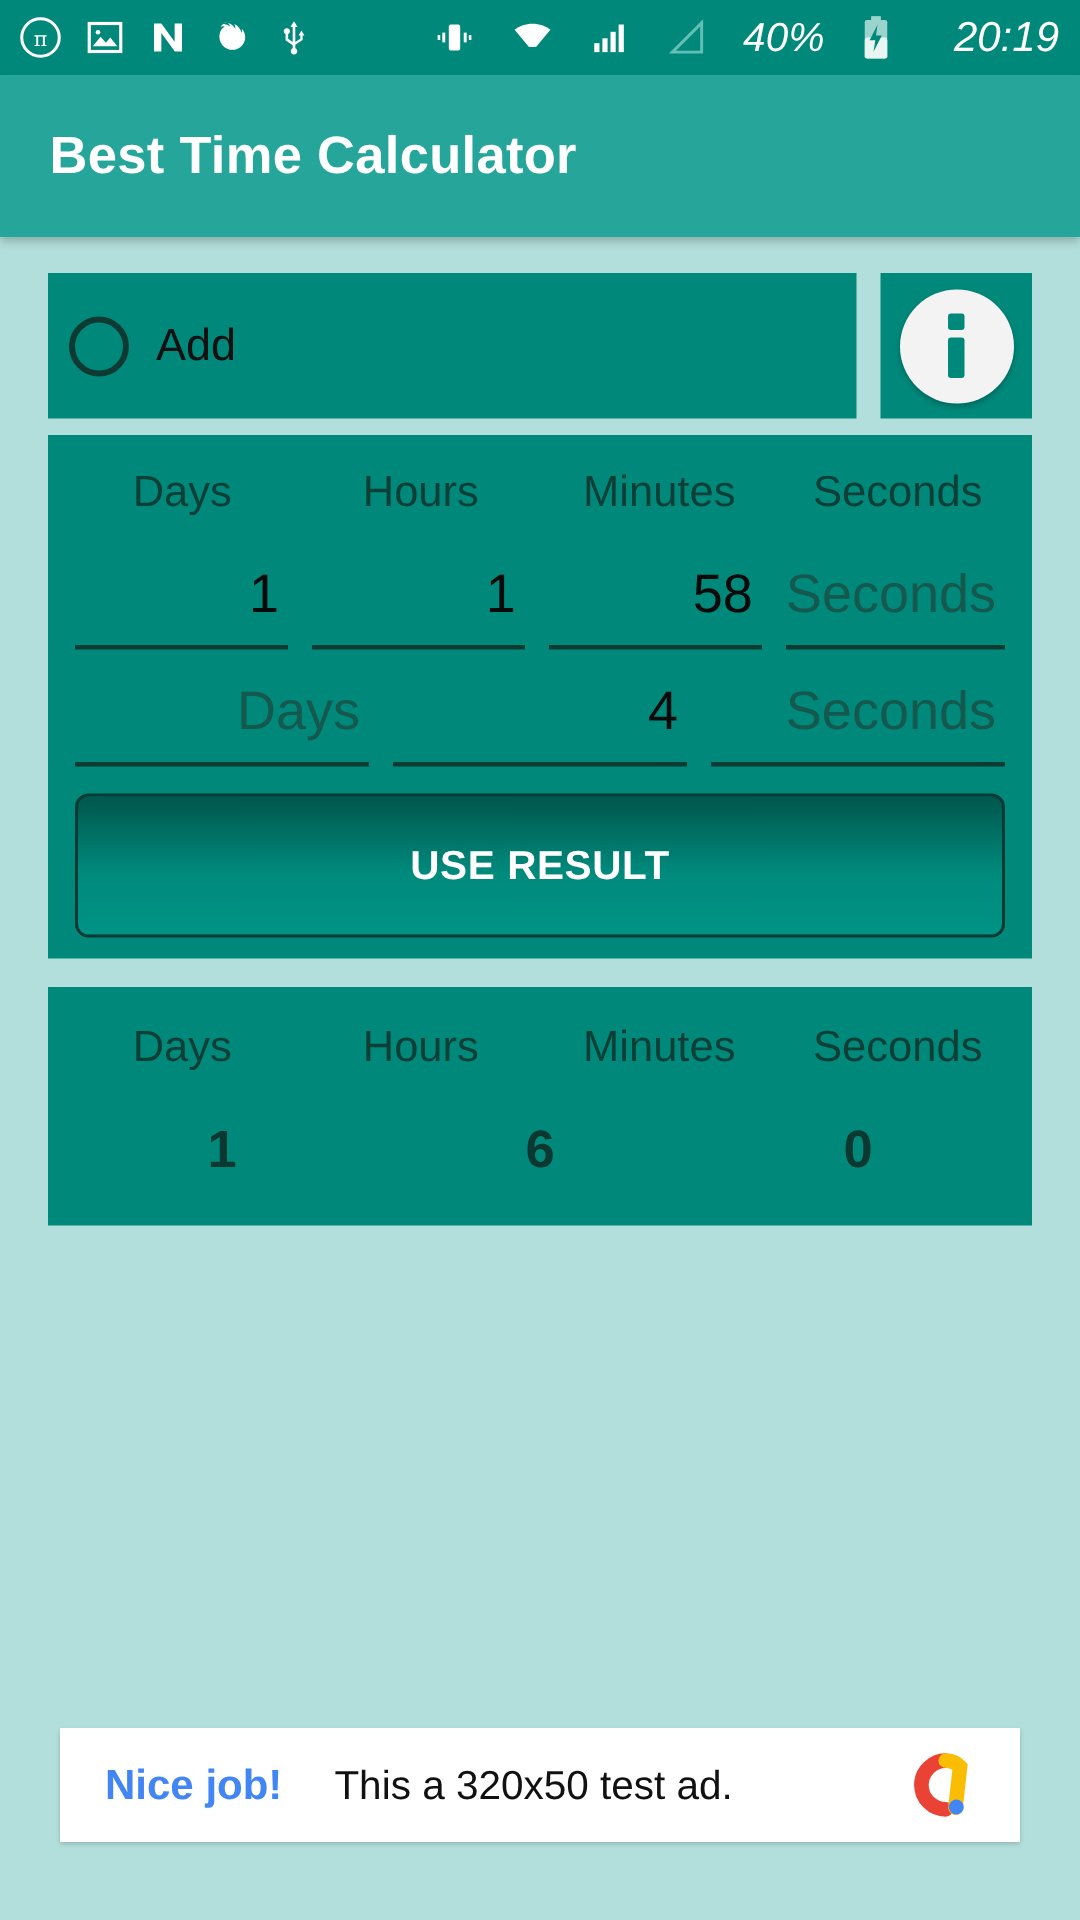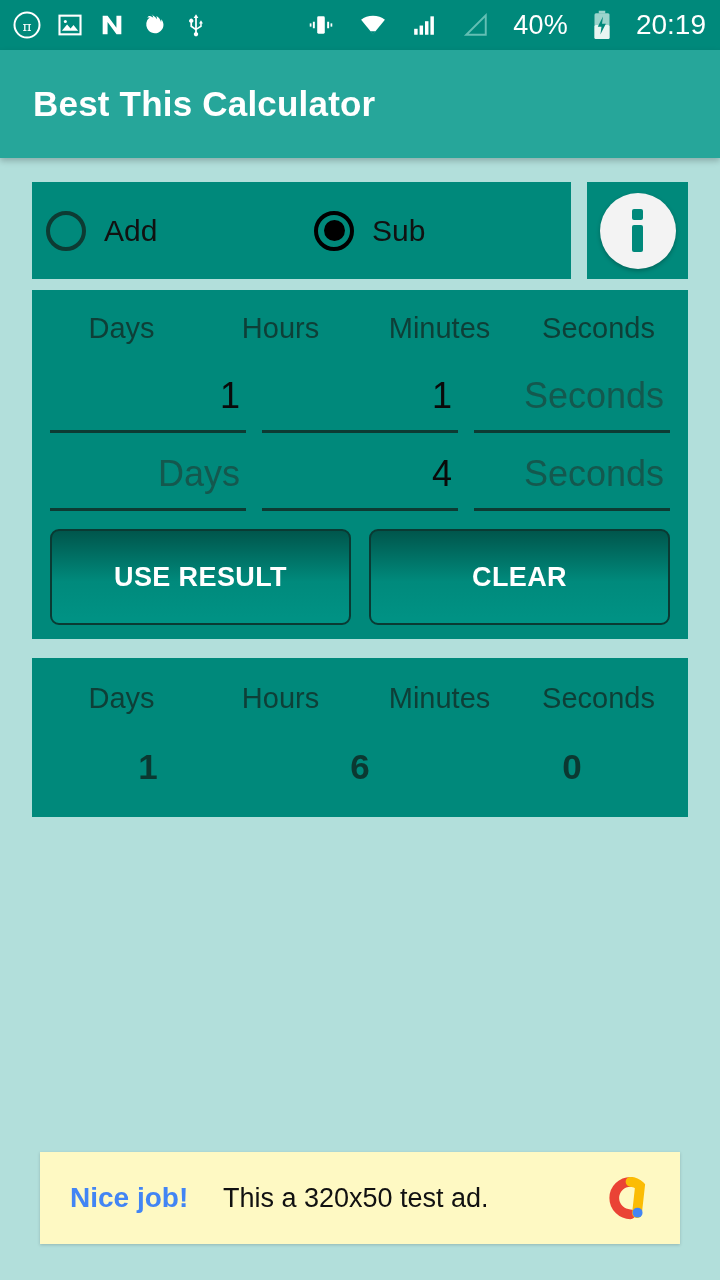--- a/index.html
+++ b/index.html
@@ -10,24 +10,24 @@
     overflow: hidden;
   }
   #app { position: relative; width: 720px; height: 1280px; background: #b2dfdb; }
 
   
   .statusbar {
     height: 50px; background: #00897b; color: #ffffff;
     display: flex; align-items: center; padding: 0 14px 0 12px;
   }
   .sb-left { display: flex; align-items: center; gap: 14px; }
-  .sb-right { display: flex; align-items: center; gap: 23px; margin-left: auto; }
+  .sb-right { display: flex; align-items: center; gap: 23px; margin-left: auto; font-style: italic; }
   .sb-ico { display: block; }
   .sb-text { font-size: 27px; font-weight: 400; letter-spacing: .2px; line-height: 1; }
-  .sb-clock { font-size: 28px; font-weight: 400; margin-left: 0; }
+  .sb-clock { font-size: 28px; font-weight: 400; margin-left: 18px; }
 
   
   .appbar {
     height: 108px; background: #26a69a;
     display: flex; align-items: center; padding: 0 33px;
     box-shadow: 0 3px 6px rgba(0,0,0,.22);
   }
   .appbar-title { color: #fff; font-size: 35px; font-weight: 700; letter-spacing: .2px; }
 
   
@@ -96,21 +96,21 @@
     display: flex; align-items: center; justify-content: center; cursor: pointer;
   }
 
   
   .result-card { margin-top: 19px; background: #00897b; padding: 14px 10px 30px 10px; }
   .res-val { text-align: center; font-size: 35px; font-weight: 700; color: #0b3831; padding-top: 16px; }
 
   
   .ad {
     position: absolute; left: 40px; top: 1152px;
-    width: 640px; height: 92px; background: #fef9c3;
+    width: 640px; height: 76px; background: #ffffff;
     display: flex; align-items: center; padding: 0 30px;
     box-shadow: 0 1px 3px rgba(0,0,0,.18);
   }
   .ad-link { color: #4285f4; font-size: 28px; font-weight: 700; cursor: pointer; }
   .ad-text { color: #111; font-size: 27px; margin: 16px auto; padding-right: 40px; }
   .ad-logo { width: 52px; height: 52px; margin-left: auto; }
 </style>
 </head>
 <body>
 
@@ -164,34 +164,30 @@
         <rect x="4.4" y="0.6" width="5.2" height="2.2" fill="#9bd4cc"></rect>
         <rect x="1" y="2.6" width="12" height="20.6" rx="1.2" fill="#9bd4cc"></rect>
         <rect x="1" y="12" width="12" height="11.2" rx="1.2" fill="#e8f5f2"></rect>
         <path d="M7.8 5.2L3.6 13.4h3l-.9 6.2 4.4-8.6H7z" fill="#00897b"></path>
       </svg>
       <span class="sb-clock">20:19</span>
     </div>
   </div>
 
   <div class="appbar">
-    <div class="appbar-title">Best This Calculator</div>
+    <div class="appbar-title">Best Time Calculator</div>
   </div>
 
   <div class="content">
 
     <div class="row-mode">
       <div class="panel mode-panel">
         <div class="radio-opt first">
           <span class="radio"></span>
           <span class="radio-label">Add</span>
-        </div>
-        <div class="radio-opt">
-          <span class="radio on"></span>
-          <span class="radio-label">Sub</span>
         </div>
       </div>
       <div class="info-btn">
         <span class="info-circle">
           <span class="info-i">
             <span class="dot"></span>
             <span class="bar"></span>
           </span>
         </span>
       </div>
@@ -220,20 +216,25 @@
               <span class="val">1</span>
             </div>
         </div>
         <div class="field">
           <div class="inner">
               <span class="val">1</span>
             </div>
         </div>
         <div class="field">
           <div class="inner">
+              <span class="val">58</span>
+            </div>
+        </div>
+        <div class="field">
+          <div class="inner">
               <span class="ph">Seconds</span>
             </div>
         </div>
       </div>
 
       <div class="fieldrow">
         <div class="field">
           <div class="inner">
               <span class="ph">Days</span>
             </div>
@@ -245,21 +246,20 @@
         </div>
         <div class="field">
           <div class="inner">
               <span class="ph">Seconds</span>
             </div>
         </div>
       </div>
 
       <div class="btnrow">
         <div class="btn">USE RESULT</div>
-        <div class="btn">CLEAR</div>
       </div>
     </div>
 
     <div class="result-card">
       <div class="grid4">
         <div class="cell">
             <div class="hdr">Days</div>
           </div>
         <div class="cell">
             <div class="hdr">Hours</div>

